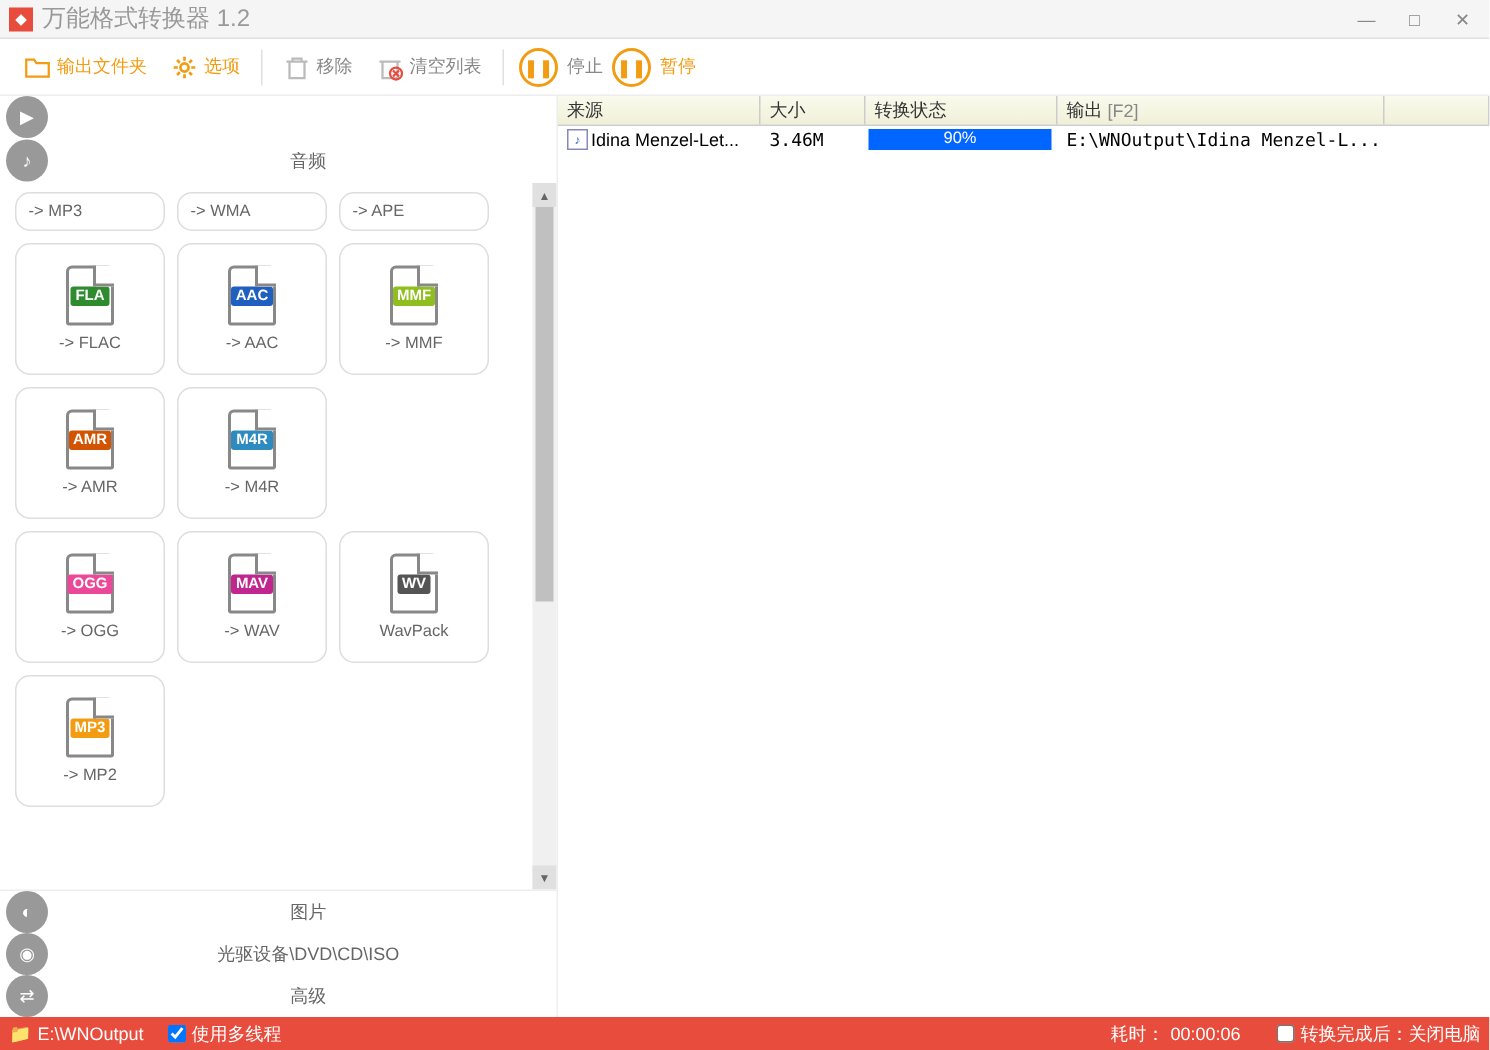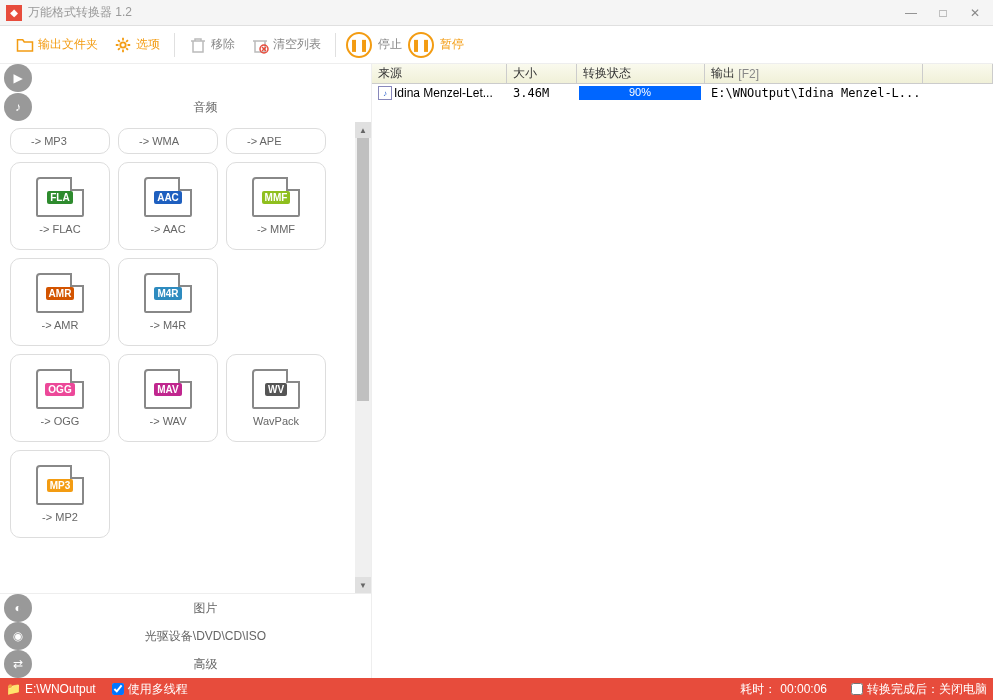--- a/index.html
+++ b/index.html
@@ -1,39 +1,39 @@
 <!DOCTYPE html>
 <html><head>
 <meta charset="utf-8">
 <style>
 *{margin:0;padding:0;box-sizing:border-box;font-family:"Microsoft YaHei",Arial,sans-serif;font-size:12px}
 body{width:993px;height:700px;background:#fff;display:flex;flex-direction:column;overflow:hidden}
 .titlebar{height:26px;background:#f5f5f5;border-bottom:1px solid #e0e0e0;display:flex;align-items:center;padding:0 6px}
 .titlebar .logo{width:16px;height:16px;background:#e74c3c;display:flex;align-items:center;justify-content:center;color:#fff;font-size:10px;margin-right:6px}
-.titlebar .title{color:#999;font-size:12px}
+.titlebar .title{color:#999;font-size:16px}
 .titlebar .winctrls{margin-left:auto;display:flex;gap:8px}
 .titlebar .winctrls span{width:24px;height:20px;display:flex;align-items:center;justify-content:center;color:#888;cursor:pointer}
 .toolbar{height:38px;display:flex;align-items:center;padding:0 8px;border-bottom:1px solid #eee}
 .toolbar .tbtn{display:flex;align-items:center;gap:4px;padding:4px 8px;cursor:pointer;color:#888}
 .toolbar .sep{width:1px;height:24px;background:#e0e0e0;margin:0 6px}
 .toolbar .orange{color:#f39c12}
 .toolbar .tbtn .icon{width:18px;height:18px;display:inline-flex;align-items:center;justify-content:center}
 .toolbar .circbtn{width:26px;height:26px;border:2px solid #f39c12;border-radius:50%;display:flex;align-items:center;justify-content:center;color:#f39c12;font-size:10px;cursor:pointer}
 .main{flex:1;display:flex;min-height:0}
 .left{width:372px;border-right:1px solid #eee;display:flex;flex-direction:column;position:relative}
 .tabs{display:flex;flex-direction:column}
 .tab{height:30px;display:flex;align-items:center;justify-content:center;color:#666;cursor:pointer;position:relative}
 .tab-row{display:flex;align-items:center}
 .side-ico{width:28px;height:28px;background:#999;border-radius:50%;display:flex;align-items:center;justify-content:center;color:#fff;font-size:12px;margin-right:8px;margin-left:4px;cursor:pointer}
 .format-area{flex:1;overflow:hidden;display:flex}
 .format-grid{flex:1;padding:6px 10px;overflow-y:hidden}
 .row{display:flex;gap:8px;margin-bottom:8px}
 .fmt{width:100px;height:88px;border:1px solid #ddd;border-radius:10px;display:flex;flex-direction:column;align-items:center;justify-content:center;cursor:pointer;background:#fff}
-.fmt.short{height:26px;flex-direction:row;justify-content:flex-start;padding-left:20px}
-.fmt .badge{width:48px;height:40px;background:#fff;border:2px solid #888;border-radius:4px 4px 2px 2px;position:relative;display:flex;align-items:center;justify-content:center;margin-bottom:6px}
+.fmt.short{height:26px;flex-direction:row;justify-content:flex-start;padding-left:8px}
+.fmt .badge{width:32px;height:40px;background:#fff;border:2px solid #888;border-radius:4px 4px 2px 2px;position:relative;display:flex;align-items:center;justify-content:center;margin-bottom:6px}
 .fmt .badge::before{content:"";position:absolute;top:-2px;right:-2px;width:12px;height:12px;background:#fff;border-left:2px solid #888;border-bottom:2px solid #888}
 .fmt .badge span{font-size:10px;font-weight:bold;color:#fff;padding:1px 3px;border-radius:2px}
 .fmt .lbl{font-size:11px;color:#666}
 .scrollbar{width:16px;background:#f0f0f0;display:flex;flex-direction:column}
 .scrollbar .arrow{height:16px;background:#e0e0e0;display:flex;align-items:center;justify-content:center;font-size:8px;color:#666;cursor:pointer}
 .scrollbar .track{flex:1;position:relative}
 .scrollbar .thumb{position:absolute;top:0;left:2px;right:2px;height:60%;background:#c0c0c0;cursor:pointer}
 .bottom-tabs{border-top:1px solid #eee}
 .bottom-tabs .brow{display:flex;align-items:center;height:28px}
 .bottom-tabs .blabel{flex:1;text-align:center;color:#666;cursor:pointer}

